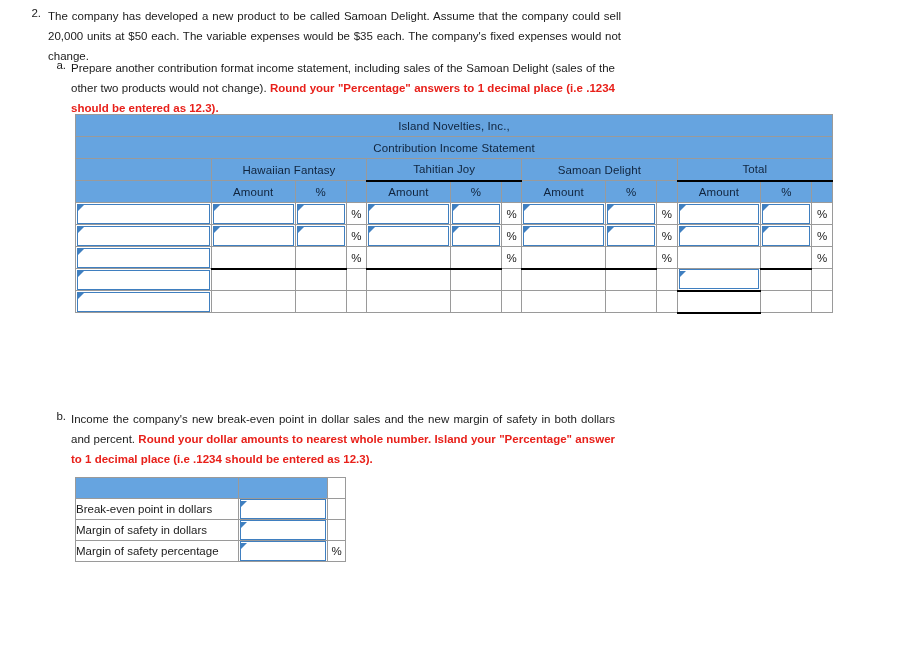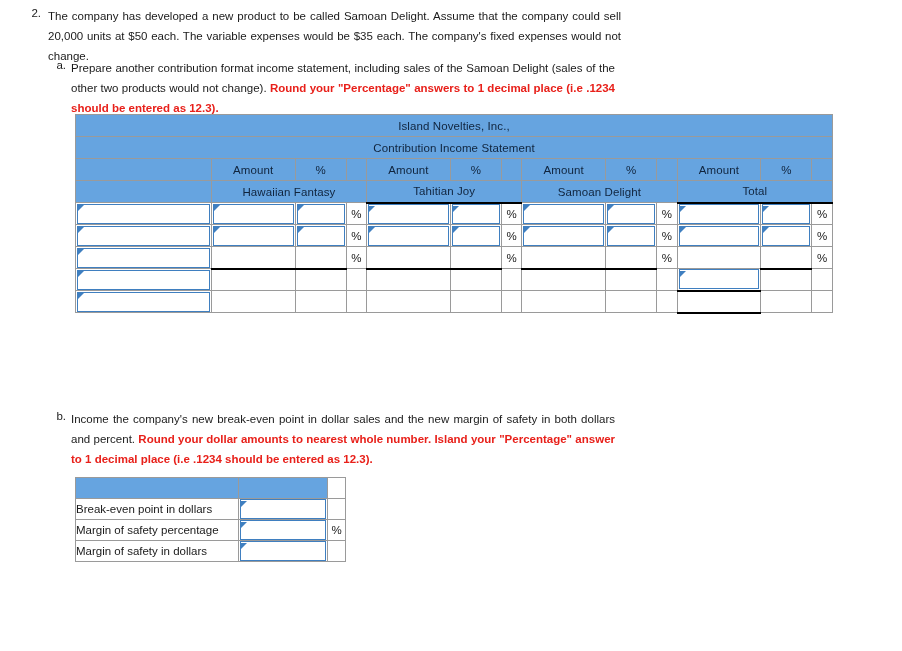--- a/index.html
+++ b/index.html
@@ -196,43 +196,43 @@
     <tr>
       <td class="hdr hdr-title" colspan="13">Island Novelties, Inc.,</td>
     </tr>
 
     <tr>
       <td class="hdr hdr-title" colspan="13">Contribution Income Statement</td>
     </tr>
 
     <tr>
       <td class="hdr-blank"></td>
+      <td class="hdr" colspan="3">Hawaiian Fantasy</td>
+      <td class="hdr tb-bottom" colspan="3">Tahitian Joy</td>
+      <td class="hdr" colspan="3">Samoan Delight</td>
+      <td class="hdr tb-bottom" colspan="3">Total</td>
+    </tr>
+
+    <tr>
+      <td class="hdr-blank"></td>
       <td class="hdr hdr-sub">Amount</td>
       <td class="hdr hdr-sub">%</td>
       <td class="hdr pct-hdr"></td>
       <td class="hdr hdr-sub">Amount</td>
       <td class="hdr hdr-sub">%</td>
       <td class="hdr pct-hdr"></td>
       <td class="hdr hdr-sub">Amount</td>
       <td class="hdr hdr-sub">%</td>
       <td class="hdr pct-hdr"></td>
       <td class="hdr hdr-sub">Amount</td>
       <td class="hdr hdr-sub">%</td>
       <td class="hdr pct-hdr"></td>
     </tr>
 
     <tr>
-      <td class="hdr-blank"></td>
-      <td class="hdr" colspan="3">Hawaiian Fantasy</td>
-      <td class="hdr tb-bottom" colspan="3">Tahitian Joy</td>
-      <td class="hdr" colspan="3">Samoan Delight</td>
-      <td class="hdr tb-bottom" colspan="3">Total</td>
-    </tr>
-
-    <tr>
       <td class="cell-in">
         <span class="flag"></span>
         <input class="inp" type="text" value="" style="">
       </td>
       <td class="cell-in">
         <span class="flag"></span>
         <input class="inp" type="text" value="" style="">
       </td>
       <td class="cell-in">
         <span class="flag"></span>
@@ -398,30 +398,30 @@
     <tr>
       <td class="lbl">Break-even point in dollars</td>
       <td class="cell-in">
         <span class="flag"></span>
         <input class="inp" type="text" value="" style="">
       </td>
       <td class="pct"></td>
     </tr>
 
     <tr>
+      <td class="lbl">Margin of safety in dollars</td>
+      <td class="cell-in">
+        <span class="flag"></span>
+        <input class="inp" type="text" value="" style="">
+      </td>
+      <td class="pct"></td>
+    </tr>
+
+    <tr>
       <td class="lbl">Margin of safety percentage</td>
       <td class="cell-in">
         <span class="flag"></span>
         <input class="inp" type="text" value="" style="">
       </td>
       <td class="pct">%</td>
-    </tr>
-
-    <tr>
-      <td class="lbl">Margin of safety in dollars</td>
-      <td class="cell-in">
-        <span class="flag"></span>
-        <input class="inp" type="text" value="" style="">
-      </td>
-      <td class="pct"></td>
     </tr>
   </tbody>
 </table>
 
 </body></html>

